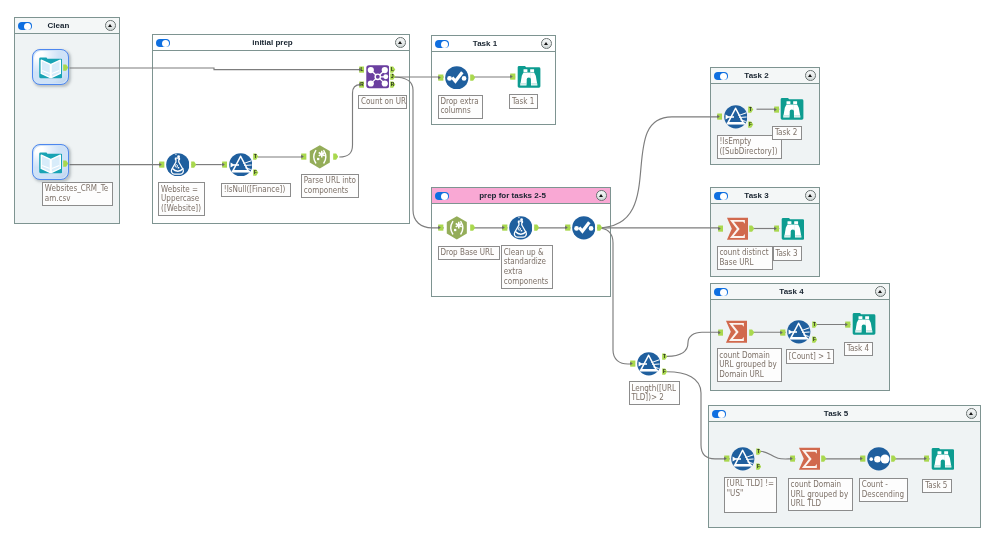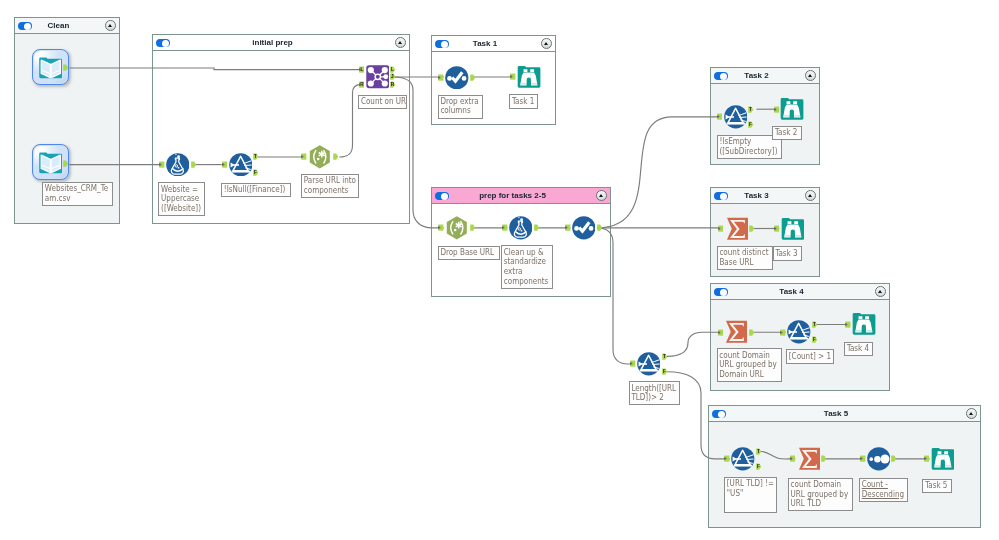--- a/index.html
+++ b/index.html
@@ -729,20 +729,20 @@
     </div>
     <div class="lbl" style="left:724px;top:477px;width:53px;height:36px;">
       <span class="ln">[URL TLD] !=</span>
       <span class="ln">"US"</span>
     </div>
     <div class="lbl" style="left:787.8px;top:477.6px;width:65px;height:33.6px;">
       <span class="ln">count Domain</span>
       <span class="ln">URL grouped by</span>
       <span class="ln">URL TLD</span>
     </div>
-    <div class="lbl" style="left:858.9px;top:477.6px;width:49px;height:24px;text-decoration:underline;">
+    <div class="lbl" style="left:858.9px;top:477.6px;width:49px;height:24px;">
       <span class="ln">Count -</span>
       <span class="ln">Descending</span>
     </div>
     <div class="lbl" style="left:922.4px;top:478.5px;width:29.5px;height:14.4px;">
       <span class="ln">Task 5</span>
     </div>
   </div>
 
 </body></html>

